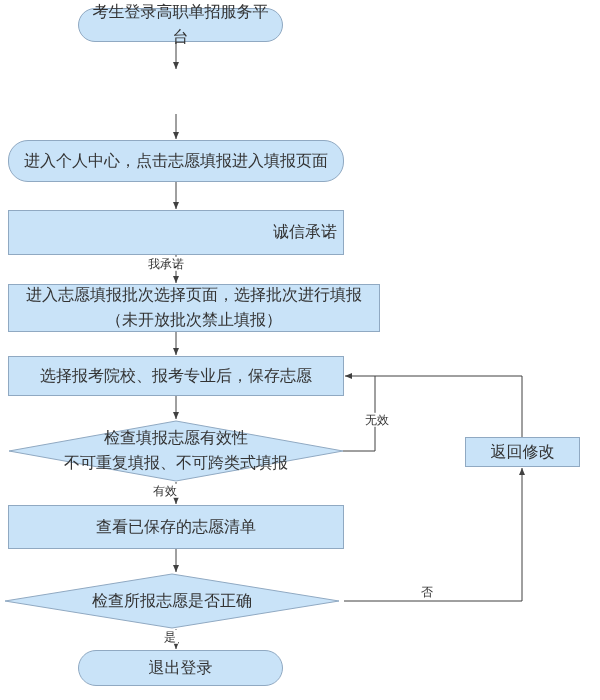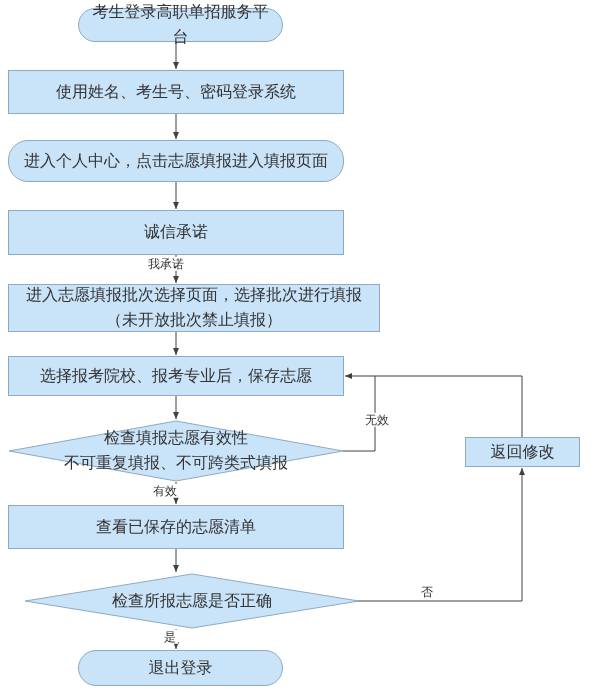--- a/index.html
+++ b/index.html
@@ -74,29 +74,26 @@
     <path d="M176,629 V649" marker-end="url(#arrow)"></path>
     <path d="M343,451 H375 V376"></path>
     <path d="M522,437 V376 H345" marker-end="url(#arrow)"></path>
     <path d="M344,601 H522 V468" marker-end="url(#arrow)"></path>
   </svg>
 
   <div class="node stadium" style="left:78px;top:8px;width:205px;height:34px;">
     <span class="node-label">考生登录高职单招服务平台</span>
   </div>
 
-  <div class="node rect" style="left:8px;top:70px;width:336px;height:44px;">
-    <span class="node-label">使用姓名、考生号、密码登录系统</span>
-  </div>
 
   <div class="node rect" style="left:8px;top:140px;width:336px;height:42px;border-radius:20px;">
     <span class="node-label">进入个人中心，点击志愿填报进入填报页面</span>
   </div>
 
-  <div class="node rect" style="left:8px;top:210px;width:336px;height:45px;">
+  <div class="node rect" style="left:8px;top:210px;width:336px;height:45px;justify-content:flex-end;">
     <span class="node-label">诚信承诺</span>
   </div>
 
   <div class="node rect" style="left:8px;top:284px;width:372px;height:48px;">
     <span class="node-label">进入志愿填报批次选择页面，选择批次进行填报
 （未开放批次禁止填报）</span>
   </div>
 
   <div class="node rect" style="left:8px;top:356px;width:336px;height:40px;">
     <span class="node-label">选择报考院校、报考专业后，保存志愿</span>
@@ -107,21 +104,21 @@
       <polygon points="168,1 335,31 168,61 1,31"></polygon>
     </svg>
     <span class="node-label">检查填报志愿有效性
 不可重复填报、不可跨类式填报</span>
   </div>
 
   <div class="node rect" style="left:8px;top:505px;width:336px;height:44px;">
     <span class="node-label">查看已保存的志愿清单</span>
   </div>
 
-  <div class="node diamond-wrap" style="left:24px;top:573px;width:336px;height:56px;">
+  <div class="node diamond-wrap" style="left:4px;top:573px;width:336px;height:56px;">
     <svg class="diamond-svg" viewBox="0 0 336 56" preserveAspectRatio="none">
       <polygon points="168,1 335,28 168,55 1,28"></polygon>
     </svg>
     <span class="node-label">检查所报志愿是否正确</span>
   </div>
 
   <div class="node stadium" style="left:78px;top:650px;width:205px;height:36px;">
     <span class="node-label">退出登录</span>
   </div>
 

